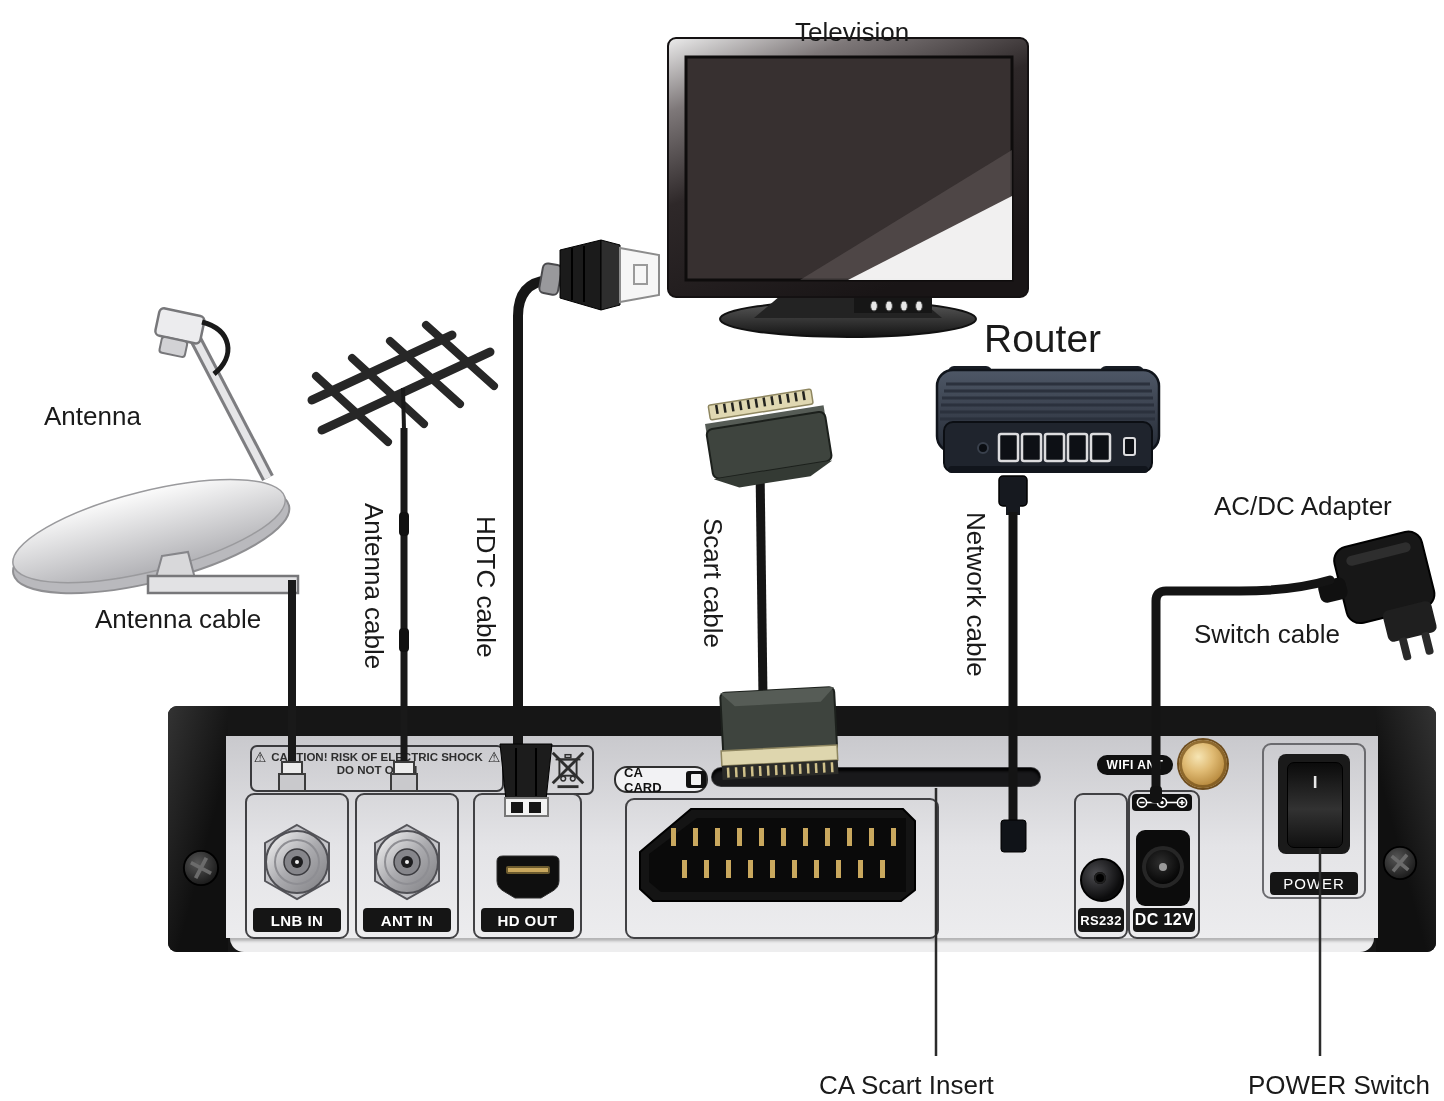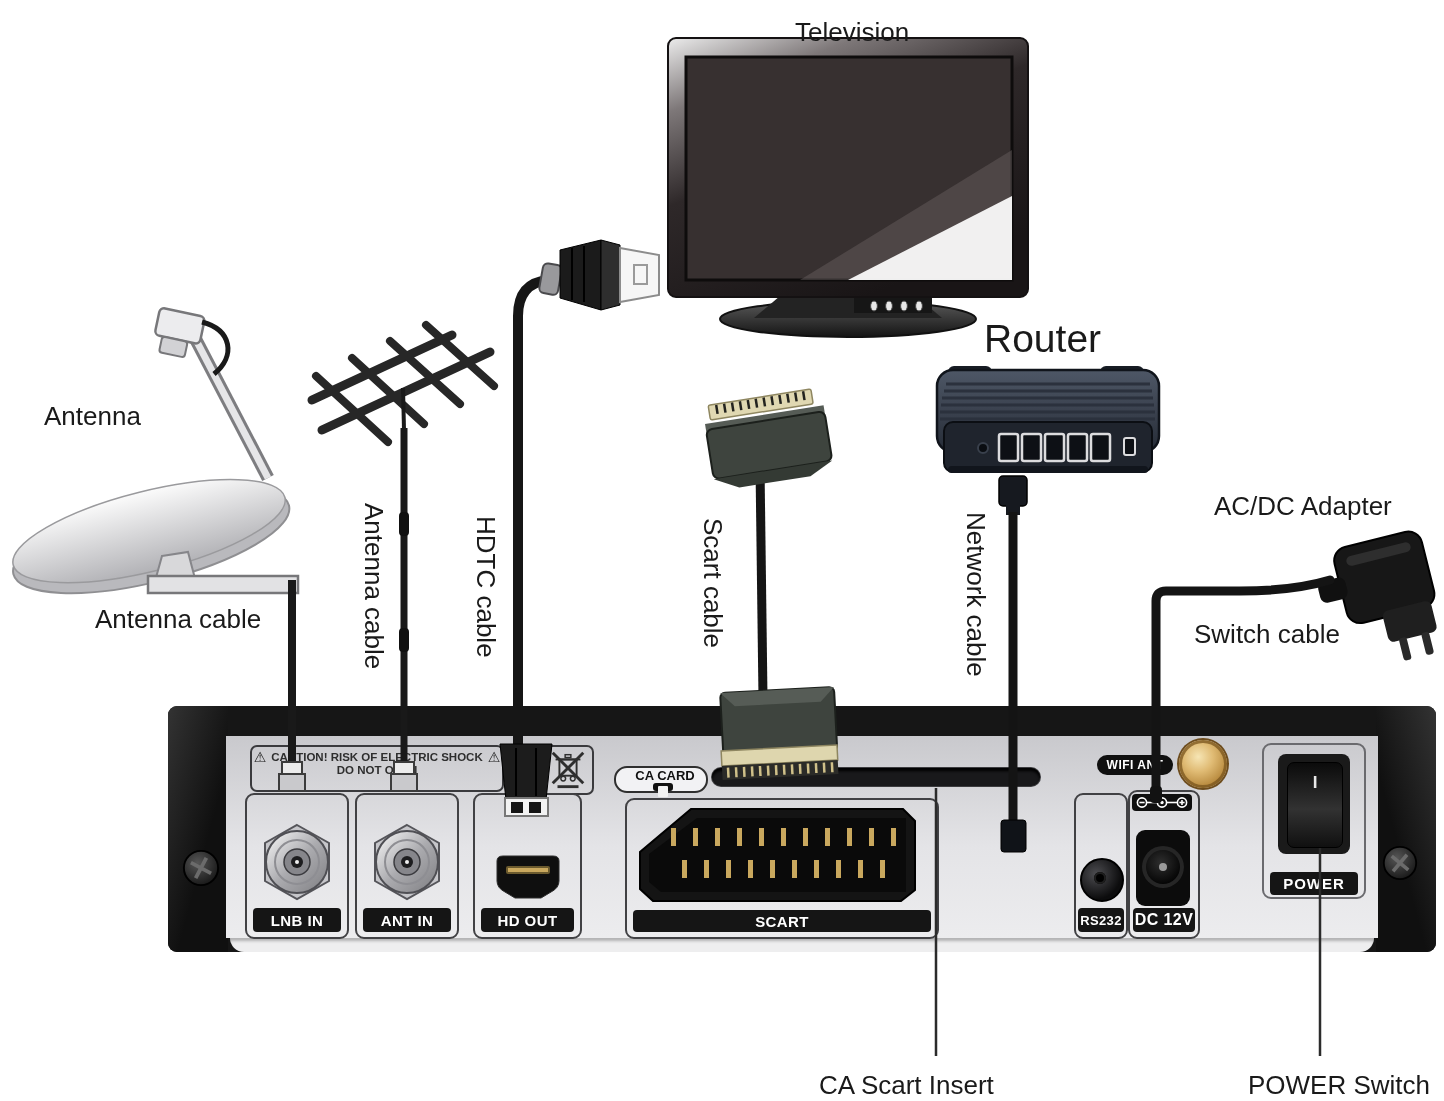--- a/index.html
+++ b/index.html
@@ -27,21 +27,21 @@
                font-size:11.5px;font-weight:bold;color:#2e2e2e;}
   .caution .l2{text-align:center;font-size:11.5px;font-weight:bold;color:#2e2e2e;margin-top:1px;}
   .warn{font-size:14px;line-height:12px;color:#111;}
   .weee{position:absolute;left:340px;top:39px;width:82px;height:46px;border:2px solid #3a3a3d;border-radius:7px;}
   .wifi-pill{position:absolute;left:929px;top:49px;width:76px;height:20px;background:#101010;border-radius:11px;
              color:#fff;font-size:12px;font-weight:bold;display:flex;align-items:center;justify-content:center;z-index:2;letter-spacing:.5px;}
   .sma{position:absolute;left:1011px;top:34px;width:48px;height:48px;border-radius:50%;
        background:radial-gradient(circle at 40% 35%,#f6e5b4 0%,#e0bb74 35%,#b98b3f 70%,#7c5a22 100%);
        box-shadow:inset 0 0 0 3px rgba(120,84,30,.75),0 0 0 2px #6e4d1e;z-index:2;}
   .ca-pill{position:absolute;left:446px;top:60px;width:90px;height:23px;border:2px solid #2f2f2f;border-radius:13px;
-           display:flex;align-items:center;z-index:2;background:#f2f2f4;flex-direction:column;}
+           display:flex;align-items:center;z-index:2;background:#f2f2f4;}
   .ca-pill .txt{font-size:13px;font-weight:bold;padding-left:8px;color:#111;}
   .ca-icon{position:relative;width:20px;height:17px;background:#111;border-radius:3px;margin-left:4px;}
   .ca-icon i{position:absolute;left:5px;top:3px;width:10px;height:11px;background:#f2f2f2;border-radius:1px;}
   .ca-slot{position:absolute;left:544px;top:62px;width:328px;height:18px;background:#19191b;border-radius:9px;
            box-shadow:inset 0 3px 3px #000,0 0 0 1px #3c3c3f;z-index:1;}
   
   .fholder{position:absolute;left:8px;top:25px;}
   .ethport{position:absolute;left:10px;top:30px;width:90px;height:82px;background:#0f0f10;border:3px solid #b5b5b9;}
   .led{position:absolute;top:4px;width:17px;height:10px;border-radius:2px;border:1px solid #222;}
   .led.g{left:5px;}
@@ -56,21 +56,21 @@
   .dcjack .ring{position:absolute;left:6px;top:16px;width:42px;height:42px;border-radius:50%;
                 background:radial-gradient(circle at 45% 40%,#2e2e2e,#000 70%);box-shadow:inset 0 0 0 4px #262626;}
   .dcjack .pin{position:absolute;left:23px;top:33px;width:8px;height:8px;border-radius:50%;background:#9a9a9a;}
   .polarity{position:absolute;left:2px;top:2px;}
   .pwr-bezel{position:absolute;left:14px;top:9px;width:72px;height:100px;background:#1a1a1a;border-radius:8px;}
   .rocker{position:absolute;left:9px;top:8px;width:54px;height:84px;border:1px solid #000;border-radius:7px;
           background:linear-gradient(180deg,#0b0b0b 0%,#323232 55%,#101010 100%);}
   .rocker span{position:absolute;top:10px;left:0;width:100%;text-align:center;color:#e8e8e8;
                font-weight:bold;font-size:17px;}
   .pwr-plate{position:absolute;left:6px;right:6px;bottom:2px;height:23px;background:#151515;border-radius:4px;
-             color:#fff;font-weight:bold;font-size:15px;display:flex;align-items:center;justify-content:center;letter-spacing:1px;}
+             color:#fff;font-weight:normal;font-size:15px;display:flex;align-items:center;justify-content:center;letter-spacing:1px;}
   #overlay{position:absolute;left:0;top:0;z-index:5;pointer-events:none;}
 </style>
 </head>
 <body>
 
 <div id="stage">
 
   <svg width="0" height="0" style="position:absolute" aria-hidden="true">
     <defs>
       <linearGradient id="gMetal" x1="0" y1="0" x2="1" y2="1">
@@ -210,21 +210,20 @@
           <rect x="91" y="54" width="5" height="18"></rect>
             <rect x="113" y="54" width="5" height="18"></rect>
           <rect x="135" y="54" width="5" height="18"></rect>
             <rect x="157" y="54" width="5" height="18"></rect>
           <rect x="179" y="54" width="5" height="18"></rect>
             <rect x="201" y="54" width="5" height="18"></rect>
           <rect x="223" y="54" width="5" height="18"></rect>
             <rect x="245" y="54" width="5" height="18"></rect>
         </g>
       </svg>
-      <div class="plate" style="height:22px">SCART</div>
     </div>
 
 
     <div class="pbox" style="left:906px;top:87px;width:50px;height:142px">
       <div class="rsjack">
           <i></i>
         </div>
       <div class="plate" style="font-size:13px;left:2px;right:2px">RS232</div>
     </div>
 

